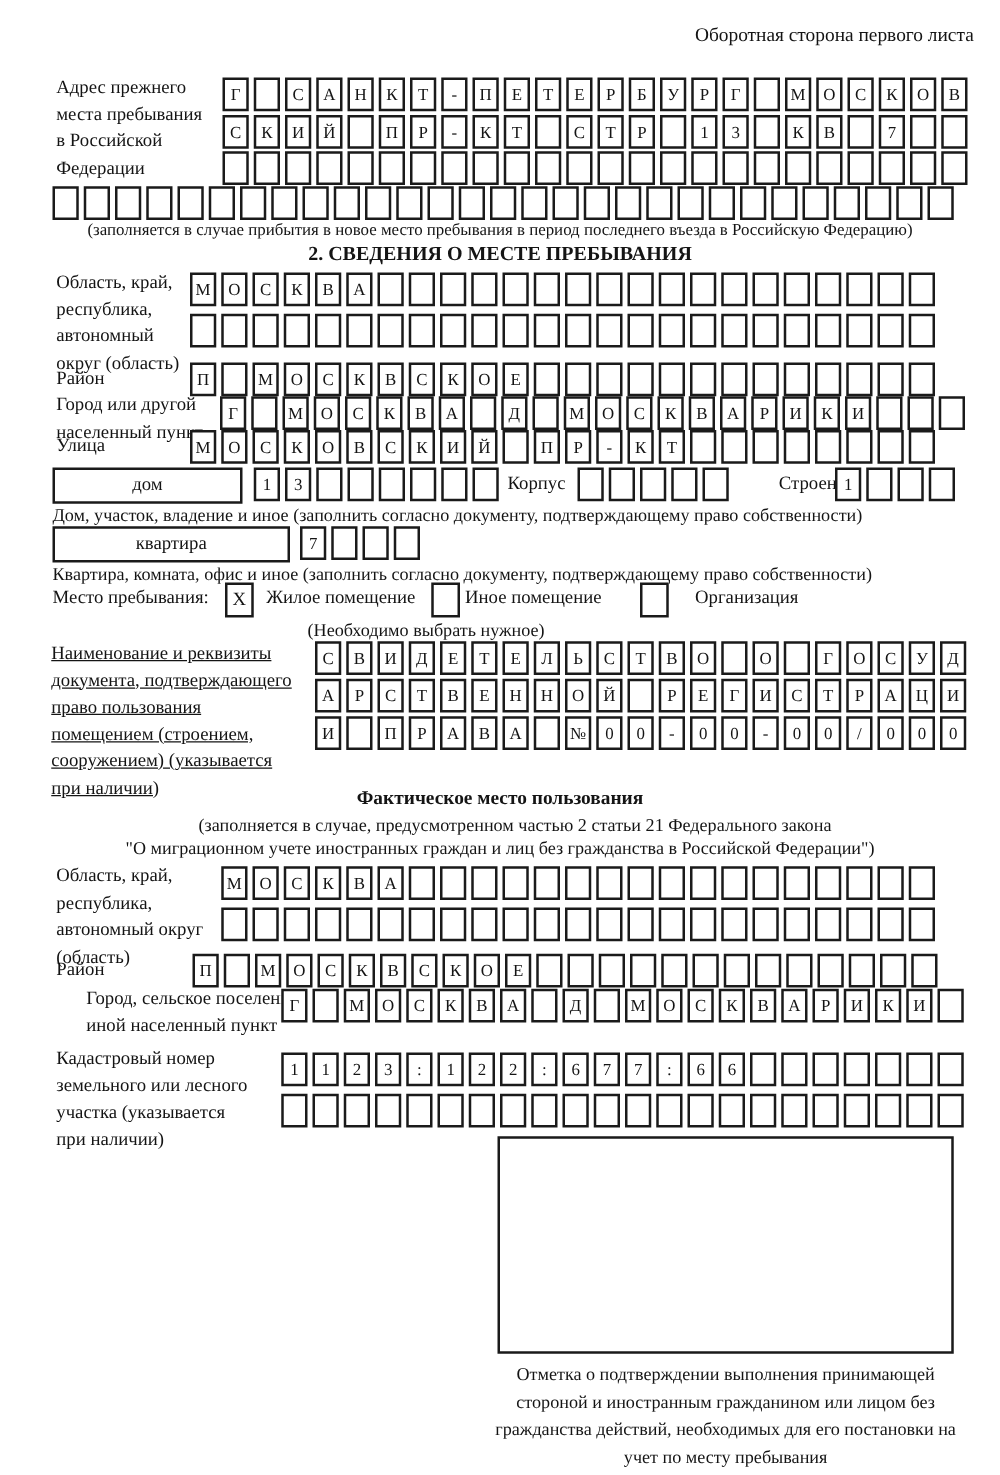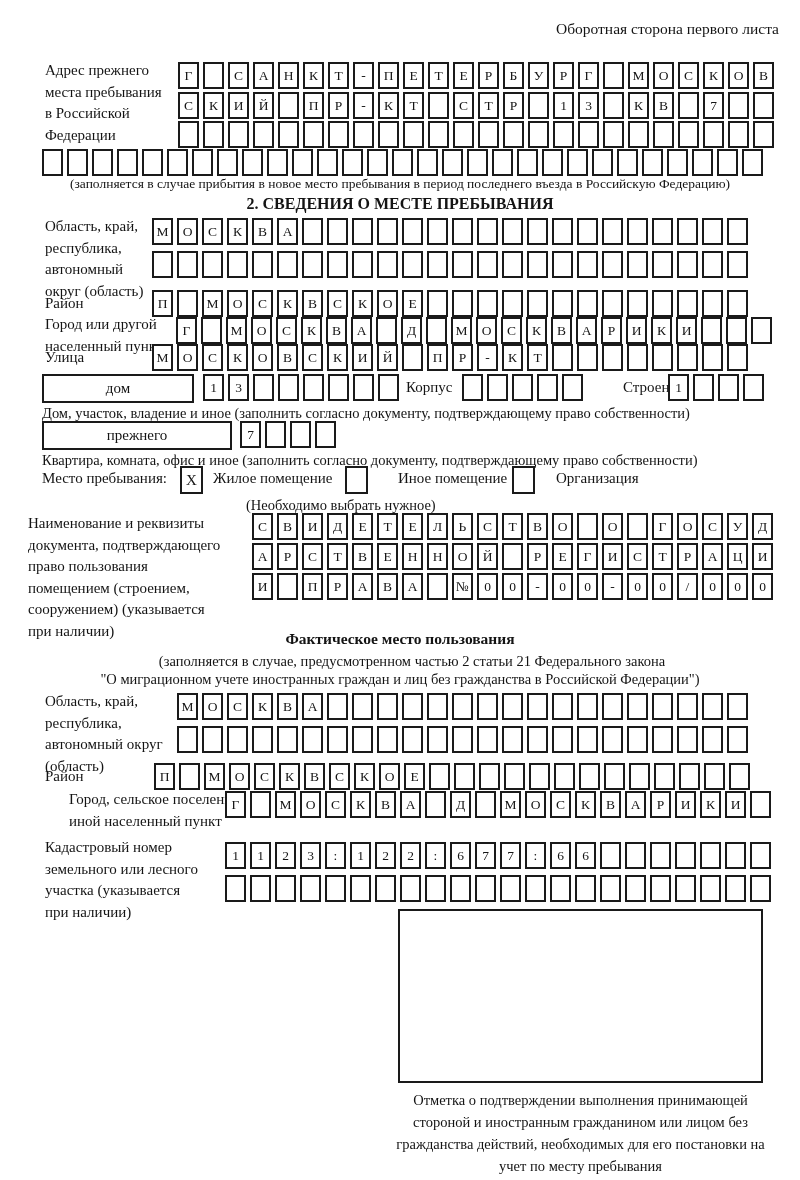--- a/index.html
+++ b/index.html
@@ -306,39 +306,39 @@
     </div>
   <div class="inl" style="left:623px;top:379px;">Строение</div>
   <div class="cellrow" style="left:668px;top:374px;">
       <span class="cell">1</span>
       <span class="cell"></span>
       <span class="cell"></span>
       <span class="cell"></span>
     </div>
   <div class="note15" style="left:42px;top:405px;">Дом, участок, владение и иное (заполнить согласно документу, подтверждающему право собственности)</div>
 
-  <div class="wbox" style="left:42px;top:421px;width:190px;">прежнего</div>
+  <div class="wbox" style="left:42px;top:421px;width:190px;">квартира</div>
   <div class="cellrow" style="left:240px;top:421px;">
       <span class="cell">7</span>
       <span class="cell"></span>
       <span class="cell"></span>
       <span class="cell"></span>
     </div>
   <div class="note15" style="left:42px;top:452px;">Квартира, комната, офис и иное (заполнить согласно документу, подтверждающему право собственности)</div>
 
   <div class="inl" style="left:42px;top:470px;">Место пребывания:</div>
   <div class="checkbox" style="left:180px;top:466px;">X</div>
   <div class="inl" style="left:213px;top:470px;">Жилое помещение</div>
   <div class="checkbox" style="left:345px;top:466px;"></div>
-  <div class="inl" style="left:398px;top:470px;">Иное помещение</div>
+  <div class="inl" style="left:372px;top:470px;">Иное помещение</div>
   <div class="checkbox" style="left:512px;top:466px;"></div>
   <div class="inl" style="left:556px;top:470px;">Организация</div>
   <div class="note15" style="left:246px;top:497px;">(Необходимо выбрать нужное)</div>
 
-  <div class="lbl" style="left:28px;top:513px;width:205px;">Наименование и реквизиты
+  <div class="lbl" style="left:41px;top:513px;width:205px;text-decoration:underline;">Наименование и реквизиты
 документа, подтверждающего
 право пользования
 помещением (строением,
 сооружением) (указывается
 при наличии)</div>
   <div class="cellrow" style="left:252px;top:513px;">
       <span class="cell">С</span>
       <span class="cell">В</span>
       <span class="cell">И</span>
       <span class="cell">Д</span>

